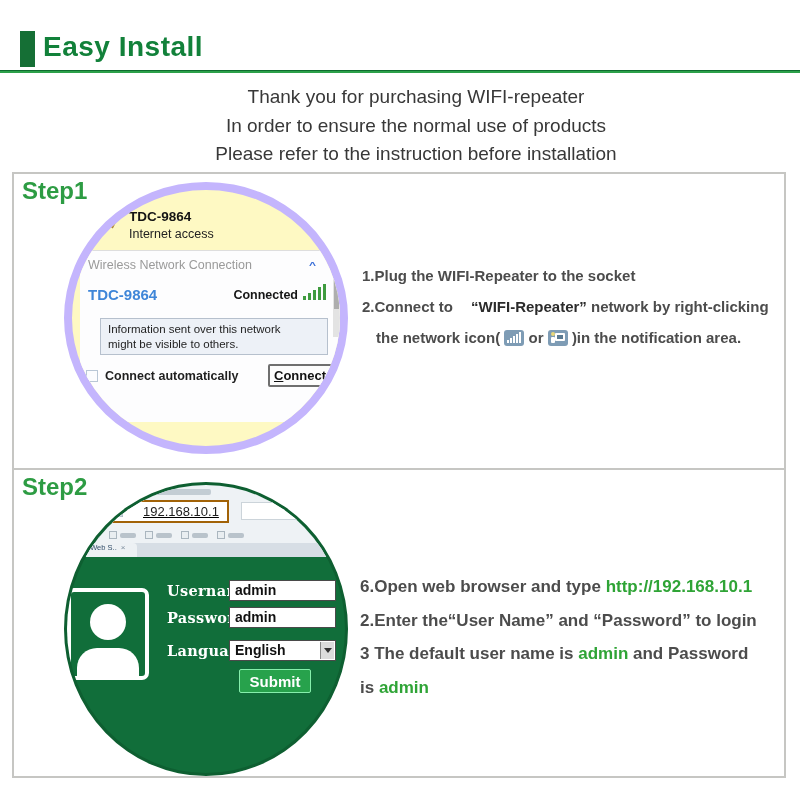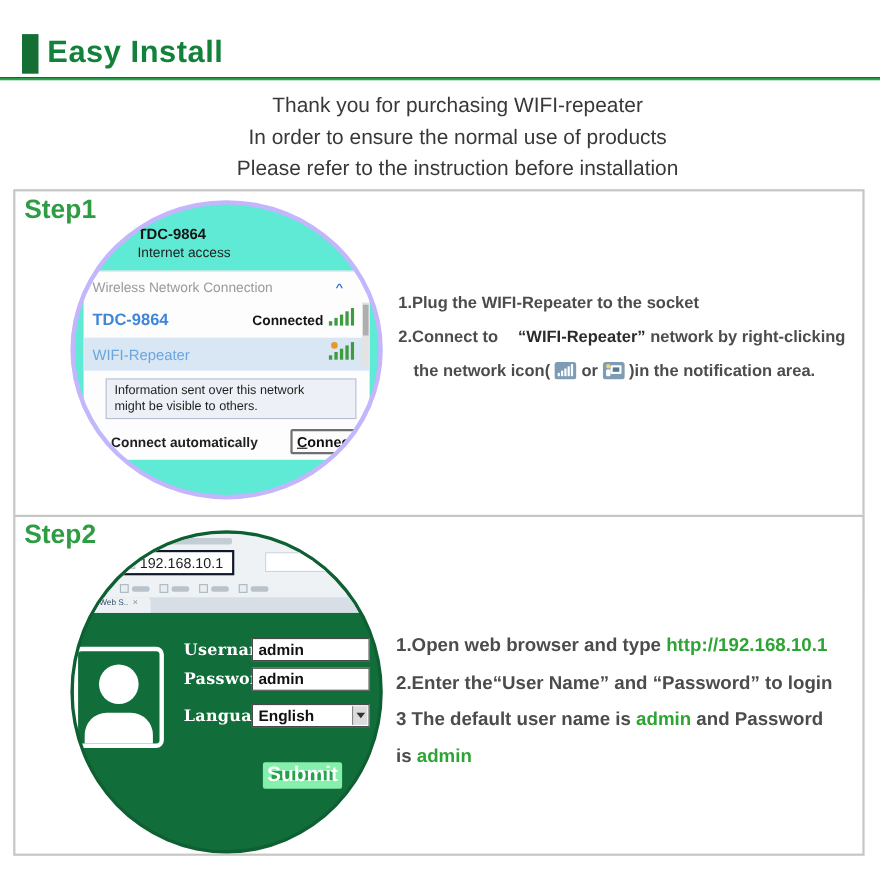--- a/index.html
+++ b/index.html
@@ -18,21 +18,21 @@
     color:#383838; line-height:28.5px; }
 
   
   .step-box { border:2px solid #c6c6c3; background:#fff; }
   #step1-box { left:12px; top:172px; width:774px; height:372px; }
   #step2-box { left:12px; top:468px; width:774px; height:310px; }
   .step-label { left:8px; top:3px; font-size:24px; font-weight:bold; color:#2d9c43; }
 
   
   .ellipse1 { left:50px; top:8px; width:284px; height:272px; border-radius:50%;
-    border:4px solid #c4b5fd; background:#5eead4; overflow:hidden; }
+    border:8px solid #c4b5fd; background:#fef9c3; overflow:hidden; }
   .ssid-tip-icon { left:36px; top:22px; }
   .ssid-title { left:57px; top:19px; font-size:13.5px; font-weight:bold; color:#141414; }
   .ssid-sub { left:57px; top:37px; font-size:12.5px; color:#222; }
 
   .net-panel { left:8px; top:60px; width:260px; height:172px; background:#fdfdfe;
     border-top:1px solid #dedede; position:absolute; }
   .p-header { display:flex; align-items:center; height:27px; padding:0 24px 0 8px; }
   .p-header-label { font-size:12.5px; color:#9a9a9a; flex:1; }
   .chevron-up { font-size:12px; font-weight:bold; color:#3a6fd8; transform:scaleY(.8); }
   .p-scrollbar { position:absolute; right:0; top:28px; width:7px; height:58px; background:#e3e3e3; }
@@ -59,22 +59,22 @@
   .instr1 .indent { padding-left:14px; }
   .mini-icon { display:inline-block; vertical-align:-3px; }
 
   
   .circle2 { left:50px; top:12px; width:284px; height:294px; border-radius:50%;
     background:#116e3a; border:3px solid #0e5f31; overflow:hidden; }
   .browser-strip { left:0; top:0; width:278px; height:72px; background:#eef2f5; }
   .b-titlebar { left:88px; top:4px; width:56px; height:6px; background:#c3cdd4; border-radius:2px; }
   .b-star { left:25px; top:21px; width:11px; height:11px; border-radius:50%;
     background:#e8b83a; border:1px solid #c9992a; }
-  .addr-box { left:40px; top:15px; height:23px; display:flex; align-items:center; gap:4px;
-    background:#fff; border:2px solid #0f172a; padding:0 8px 0 5px; }
+  .addr-box { left:40px; top:15px; height:23px; display:flex; align-items:center; gap:20px;
+    background:#fff; border:2px solid #a16207; padding:0 8px 0 5px;text-decoration:underline; }
   .addr-text { font-size:13px; color:#1d1d1d; }
   .addr-rest { left:174px; top:17px; width:110px; height:18px; background:#fff; border:1px solid #ccd4da; }
   .bm-row { left:6px; top:46px; display:flex; gap:9px; align-items:center; }
   .bm-item { display:flex; gap:3px; align-items:center; }
   .bm-sq { width:8px; height:8px; background:#e9eef1; border:1px solid #aab6bf; }
   .bm-bar { width:16px; height:5px; background:#b9c3cb; border-radius:2px; }
   .tab-row { left:0; top:58px; width:278px; height:14px; background:#d7dee5; }
   .b-tab { left:0; top:0; width:70px; height:14px; background:#edf1f4;
     border-radius:4px 4px 0 0; display:flex; padding:0 4px; gap:4px; }
   .tab-label { font-size:7.5px; color:#35506b; white-space:nowrap; overflow:hidden; }
@@ -96,22 +96,22 @@
     font-size:14px; font-weight:bold; color:#111; padding:1px 0 0 5px; }
   .inp-user { top:95px; }
   .inp-pass { top:122px; }
   .lang-select { left:162px; top:155px; width:107px; height:21px; background:#fff;
     border:1px solid #4a4a4a; font-size:14px; font-weight:bold; color:#111; padding:1px 0 0 5px; }
   .lang-arrow-box { position:absolute; right:1px; top:1px; width:14px; height:17px;
     background:#dcdcdc; border-left:1px solid #888; }
   .lang-arrow-box::after { content:""; position:absolute; left:3px; top:6px;
     border-left:4px solid transparent; border-right:4px solid transparent; border-top:5px solid #333; }
   .submit-btn { left:172px; top:184px; width:72px; height:24px; background:#27a24c;
-    border:8px solid #86efac; border-radius:2px; color:#fff; font-size:19px; font-weight:bold;
-    display:flex; align-items:center; justify-content:center;margin-top:24px; }
+    border:1px solid #86efac; border-radius:2px; color:#fff; font-size:15px; font-weight:bold;
+    display:flex; align-items:center; justify-content:center; }
 
   
   .instr2 { left:346px; top:100px; width:424px; font-size:17px; font-weight:600;
     color:#4c4c4c; line-height:33.5px; }
   .green { color:#2fa436; font-weight:700; }
 </style>
 </head>
 <body>
 
 <div id="page">
@@ -155,33 +155,20 @@
             <svg width="24" height="17" viewBox="0 0 24 17">
               <rect x="1" y="12" width="3" height="4" fill="#3f9b3f"></rect>
               <rect x="6" y="9" width="3" height="7" fill="#3f9b3f"></rect>
               <rect x="11" y="6" width="3" height="10" fill="#3f9b3f"></rect>
               <rect x="16" y="3" width="3" height="13" fill="#3f9b3f"></rect>
               <rect x="21" y="0" width="3" height="16" fill="#3f9b3f"></rect>
             </svg>
           </span>
         </div>
 
-        <div class="p-row2">
-          <span class="net-name-2">WIFI-Repeater</span>
-          <span>
-            <svg width="24" height="17" viewBox="0 0 24 17">
-              <rect x="1" y="12" width="3" height="4" fill="#3f9b3f"></rect>
-              <rect x="6" y="9" width="3" height="7" fill="#3f9b3f"></rect>
-              <rect x="11" y="6" width="3" height="10" fill="#3f9b3f"></rect>
-              <rect x="16" y="3" width="3" height="13" fill="#3f9b3f"></rect>
-              <rect x="21" y="0" width="3" height="16" fill="#3f9b3f"></rect>
-              <circle cx="6" cy="3" r="3" fill="#e8962e"></circle>
-            </svg>
-          </span>
-        </div>
 
         <div class="warn-box">
           <div>Information sent over this network</div>
           <div>might be visible to others.</div>
         </div>
 
         <div class="p-bottom">
           <span class="checkbox"></span>
           <span class="chk-label">Connect automatically</span>
           <span class="connect-btn">
@@ -281,20 +268,20 @@
       <div class="abs form-label lbl-lang">Language</div>
       <div class="abs lang-select">
         <span>English</span>
         <span class="lang-arrow-box"></span>
       </div>
 
       <div class="abs submit-btn">Submit</div>
     </div>
 
     <div class="abs instr2">
-      <div><span>1.Open web browser and type </span><span class="green">http://192.168.10.1</span></div>
+      <div><span>6.Open web browser and type </span><span class="green">http://192.168.10.1</span></div>
       <div>2.Enter the“User Name” and “Password” to login</div>
       <div><span>3 The default user name is </span><span class="green">admin</span><span> and Password</span></div>
       <div><span>is </span><span class="green">admin</span></div>
     </div>
   </div>
 
 </div>
 
 </body></html>

